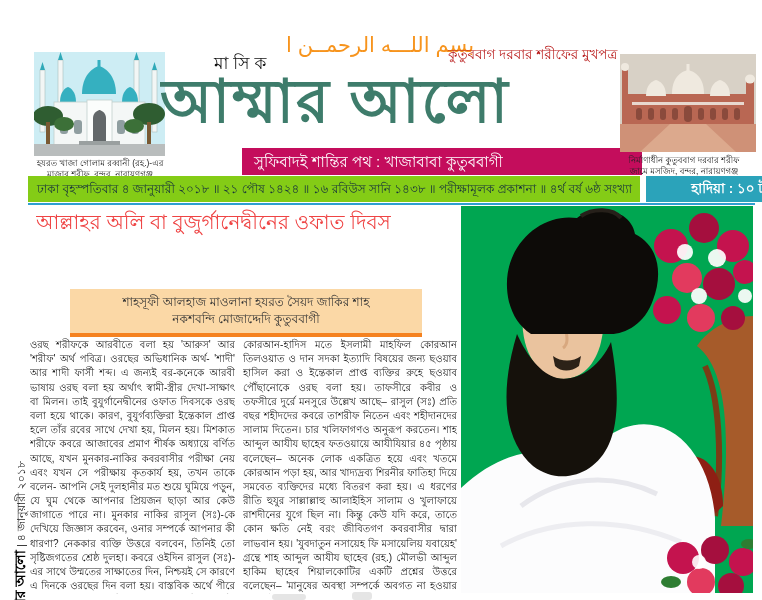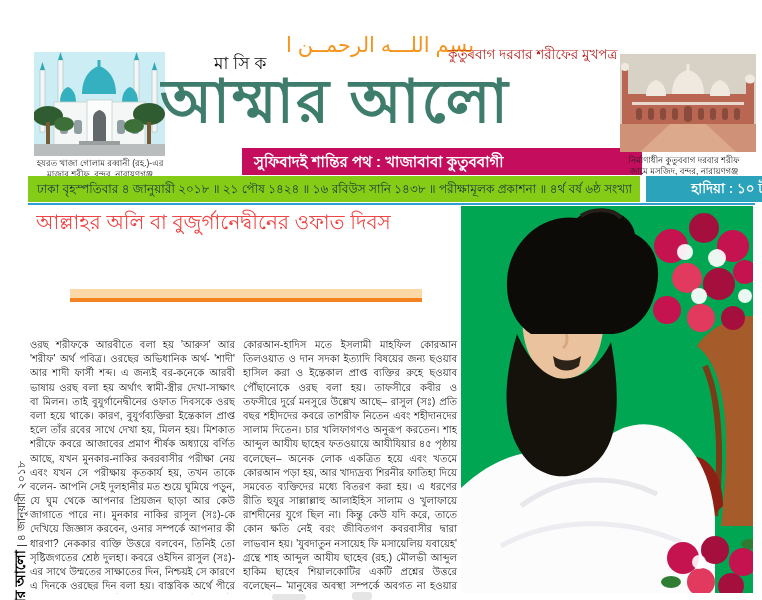--- a/index.html
+++ b/index.html
@@ -11,21 +11,21 @@
   .abs{position:absolute;}
 
   
   .monthly{left:174px;top:50px;font-size:17px;letter-spacing:5px;color:#111;margin-left:40px;}
   .calligraphy{left:284px;top:31px;width:190px;height:28px;color:#f7941d;
     font-size:21px;direction:rtl;text-align:center;white-space:nowrap;overflow:hidden;line-height:28px;}
   .organ-line{left:448px;top:44px;font-size:13.5px;color:#b91c1c;white-space:nowrap;}
   .paper-title{left:160px;top:66px;width:540px;font-size:60px;line-height:72px;
     font-weight:bold;color:#3e7c6b;white-space:nowrap;overflow:hidden;letter-spacing:2px;}
   .slogan-bar{left:242px;top:148px;width:400px;height:27px;background:#c40d5c;
-    color:#ffffff;font-size:15px;font-weight:bold;line-height:27px;padding-left:12px;
+    color:#ffffff;font-size:15px;font-weight:normal;line-height:27px;padding-left:12px;
     box-sizing:border-box;white-space:nowrap;overflow:hidden;}
 
   .photo-frame{overflow:hidden;}
   .photo-caption{font-size:8.5px;line-height:1.35;text-align:center;color:#222;}
 
   
   .date-bar{left:28px;top:176px;width:612px;height:26px;background:#84cc16;
     font-size:12px;line-height:26px;color:#17323c;padding-left:9px;box-sizing:border-box;
     white-space:nowrap;overflow:hidden;}
   .price-box{left:646px;top:176px;width:110px;height:26px;background:#2ba3ba;
@@ -138,20 +138,22 @@
     <div>নির্মাণাধীন কুতুববাগ দরবার শরীফ</div>
     <div>জামে মসজিদ, বন্দর, নারায়ণগঞ্জ</div>
   </div>
 
   <div class="abs date-bar">ঢাকা বৃহস্পতিবার ৪ জানুয়ারী ২০১৮ ॥ ২১ পৌষ ১৪২৪ ॥ ১৬ রবিউস সানি ১৪৩৮ ॥ পরীক্ষামূলক প্রকাশনা ॥ ৪র্থ বর্ষ ৬ষ্ঠ সংখ্যা</div>
   <div class="abs price-box">হাদিয়া : ১০ টাকা</div>
   <div class="abs blue-rule"></div>
 
   <div class="abs kicker">আল্লাহর অলি বা বুজুর্গানেদ্বীনের ওফাত দিবস</div>
   <div class="abs byline-box">
+    <div>শাহসূফী আলহাজ মাওলানা হযরত সৈয়দ জাকির শাহ</div>
+    <div>নকশবন্দি মোজাদ্দেদি কুতুববাগী</div>
   </div>
 
   <div class="abs bodycol col1">ওরছ শরীফকে আরবীতে বলা হয় 'আরুস' আর 'শরীফ' অর্থ পবিত্র। ওরছের অভিধানিক অর্থ- 'শাদী' আর শাদী ফার্সী শব্দ। এ জন্যই বর-কনেকে আরবী ভাষায় ওরছ বলা হয় অর্থাৎ স্বামী-স্ত্রীর দেখা-সাক্ষাৎ বা মিলন। তাই বুযুর্গানেদ্বীনের ওফাত দিবসকে ওরছ বলা হয়ে থাকে। কারণ, বুযুর্গব্যক্তিরা ইন্তেকাল প্রাপ্ত হলে তাঁর রবের সাথে দেখা হয়, মিলন হয়। মিশকাত শরীফে কবরে আজাবের প্রমাণ শীর্ষক অধ্যায়ে বর্ণিত আছে, যখন মুনকার-নাকির কবরবাসীর পরীক্ষা নেয় এবং যখন সে পরীক্ষায় কৃতকার্য হয়, তখন তাকে বলেন- আপনি সেই দুলহানীর মত শুয়ে ঘুমিয়ে পড়ুন, যে ঘুম থেকে আপনার প্রিয়জন ছাড়া আর কেউ জাগাতে পারে না। মুনকার নাকির রাসুল (সঃ)-কে দেখিয়ে জিজ্ঞাস করবেন, ওনার সম্পর্কে আপনার কী ধারণা? নেককার ব্যক্তি উত্তরে বলবেন, তিনিই তো সৃষ্টিজগতের শ্রেষ্ঠ দুলহা। কবরে ওইদিন রাসুল (সঃ)-এর সাথে উম্মতের সাক্ষাতের দিন, নিশ্চয়ই সে কারণে এ দিনকে ওরছের দিন বলা হয়। বাস্তবিক অর্থে পীরে কামেল মোকাম্মেল অলিআল্লাহর ওফাত দিবসে প্রতি বছর</div>
   <div class="abs bodycol col2">
     <span>কোরআন-হাদিস মতে ইসলামী মাহফিল কোরআন তিলওয়াত ও দান সদকা ইত্যাদি বিষয়ের জন্য ছওয়াব হাসিল করা ও ইন্তেকাল প্রাপ্ত ব্যক্তির রুহে ছওয়াব পৌঁছানোকে ওরছ বলা হয়। তাফসীরে কবীর ও তফসীরে দুর্রে মনসুরে উল্লেখ আছে– রাসুল (সঃ) প্রতি বছর শহীদদের কবরে তাশরীফ নিতেন এবং শহীদানদের সালাম দিতেন। চার খলিফাগণও অনুরূপ করতেন। শাহ আব্দুল আযীয ছাহেব ফতওয়ায়ে আযীযিয়ার ৪৫ পৃষ্ঠায় বলেছেন– অনেক লোক একত্রিত হয়ে এবং খতমে কোরআন পড়া হয়, আর খাদ্যদ্রব্য শিরনীর ফাতিহা দিয়ে সমবেত ব্যক্তিদের মধ্যে বিতরণ করা হয়। এ ধরণের রীতি হুযুর সাল্লাল্লাহু আলাইহিস সালাম ও খুলাফায়ে রাশদীনের যুগে ছিল না। কিন্তু কেউ যদি করে, তাতে কোন ক্ষতি নেই বরং জীবিতগণ কবরবাসীর দ্বারা লাভবান হয়। 'যুবদাতুন নসায়েহ ফি মসায়েলিয় যবায়েহ' গ্রন্থে শাহ আব্দুল আযীয ছাহেব (রহ.) মৌলভী আব্দুল হাকিম ছাহেব শিয়ালকোটির একটি প্রশ্নের উত্তরে বলেছেন– 'মানুষের অবস্থা সম্পর্কে অবগত না হওয়ার কারণেই</span>
   </div>
 
   <div class="abs portrait">
     <svg width="292" height="387" viewBox="0 0 292 387">
       <rect width="292" height="387" fill="#00a651"></rect>

